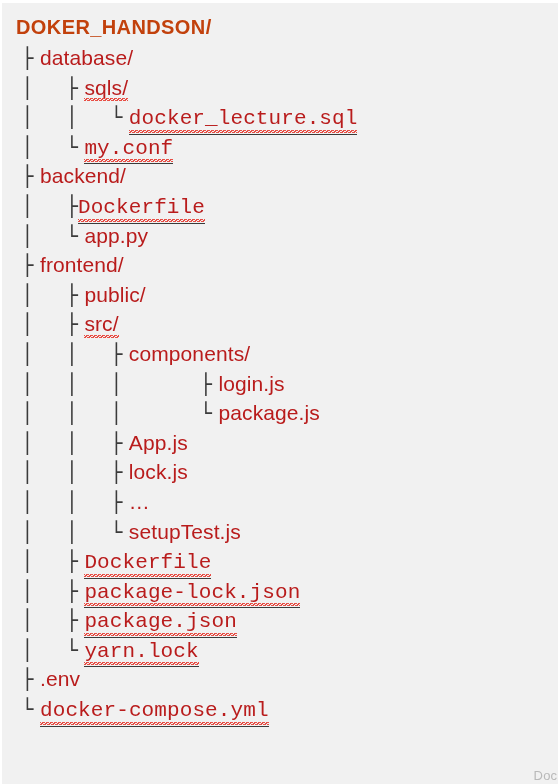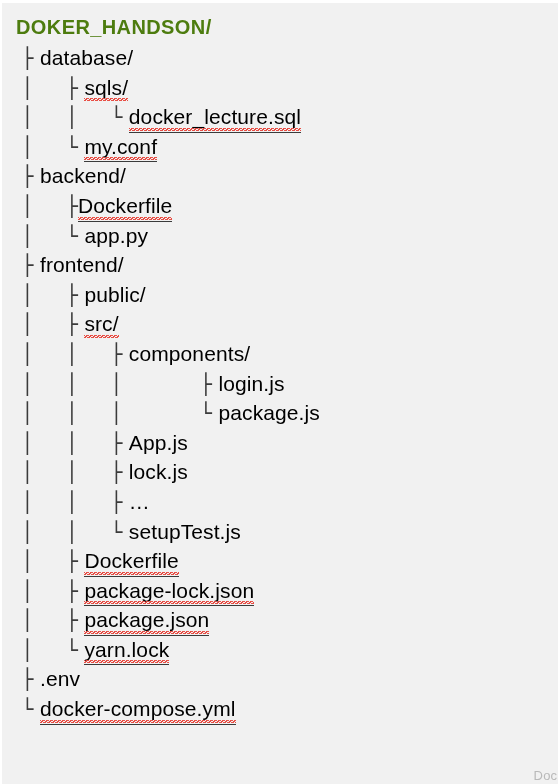--- a/index.html
+++ b/index.html
@@ -37,33 +37,33 @@
     height: 29.6px;
     line-height: 29.6px;
     white-space: pre;
     font-size: 21px;
     color: #3b3b3b;
     letter-spacing: 0.1px;
   }
   .row.title {
     font-weight: bold;
     font-size: 20px;
-    color: #4d7c0f;
+    color: #c2410c;
     letter-spacing: 0.4px;
     height: 31px;
     line-height: 31px;
     padding-left: 14px;
   }
   .guides {
     color: #3b3b3b;
     font-family: "DejaVu Sans", sans-serif;
     font-size: 20px;
   }
   .label {
-    color: #000000;
+    color: #b91c1c;
   }
   
   .sp {
     position: relative;
     display: inline-block;
   }
   .sp::after {
     content: "";
     position: absolute;
     left: 0;
@@ -76,20 +76,21 @@
         #e8453c 0px, #e8453c 1px,
         rgba(0,0,0,0) 1px, rgba(0,0,0,0) 2px
       );
     background-size: 4px 3px;
     opacity: 0.95;
   }
   
   .ul {
     border-bottom: 1.4px solid #3b3b3b;
     padding-bottom: 0px;
+    font-family: Liberation Mono, monospace;
   }
   #watermark {
     position: absolute;
     right: -6px;
     bottom: 1px;
     font-size: 13px;
     color: #b9b9b9;
     font-family: "Liberation Sans", sans-serif;
     white-space: pre;
     letter-spacing: 0.2px;

